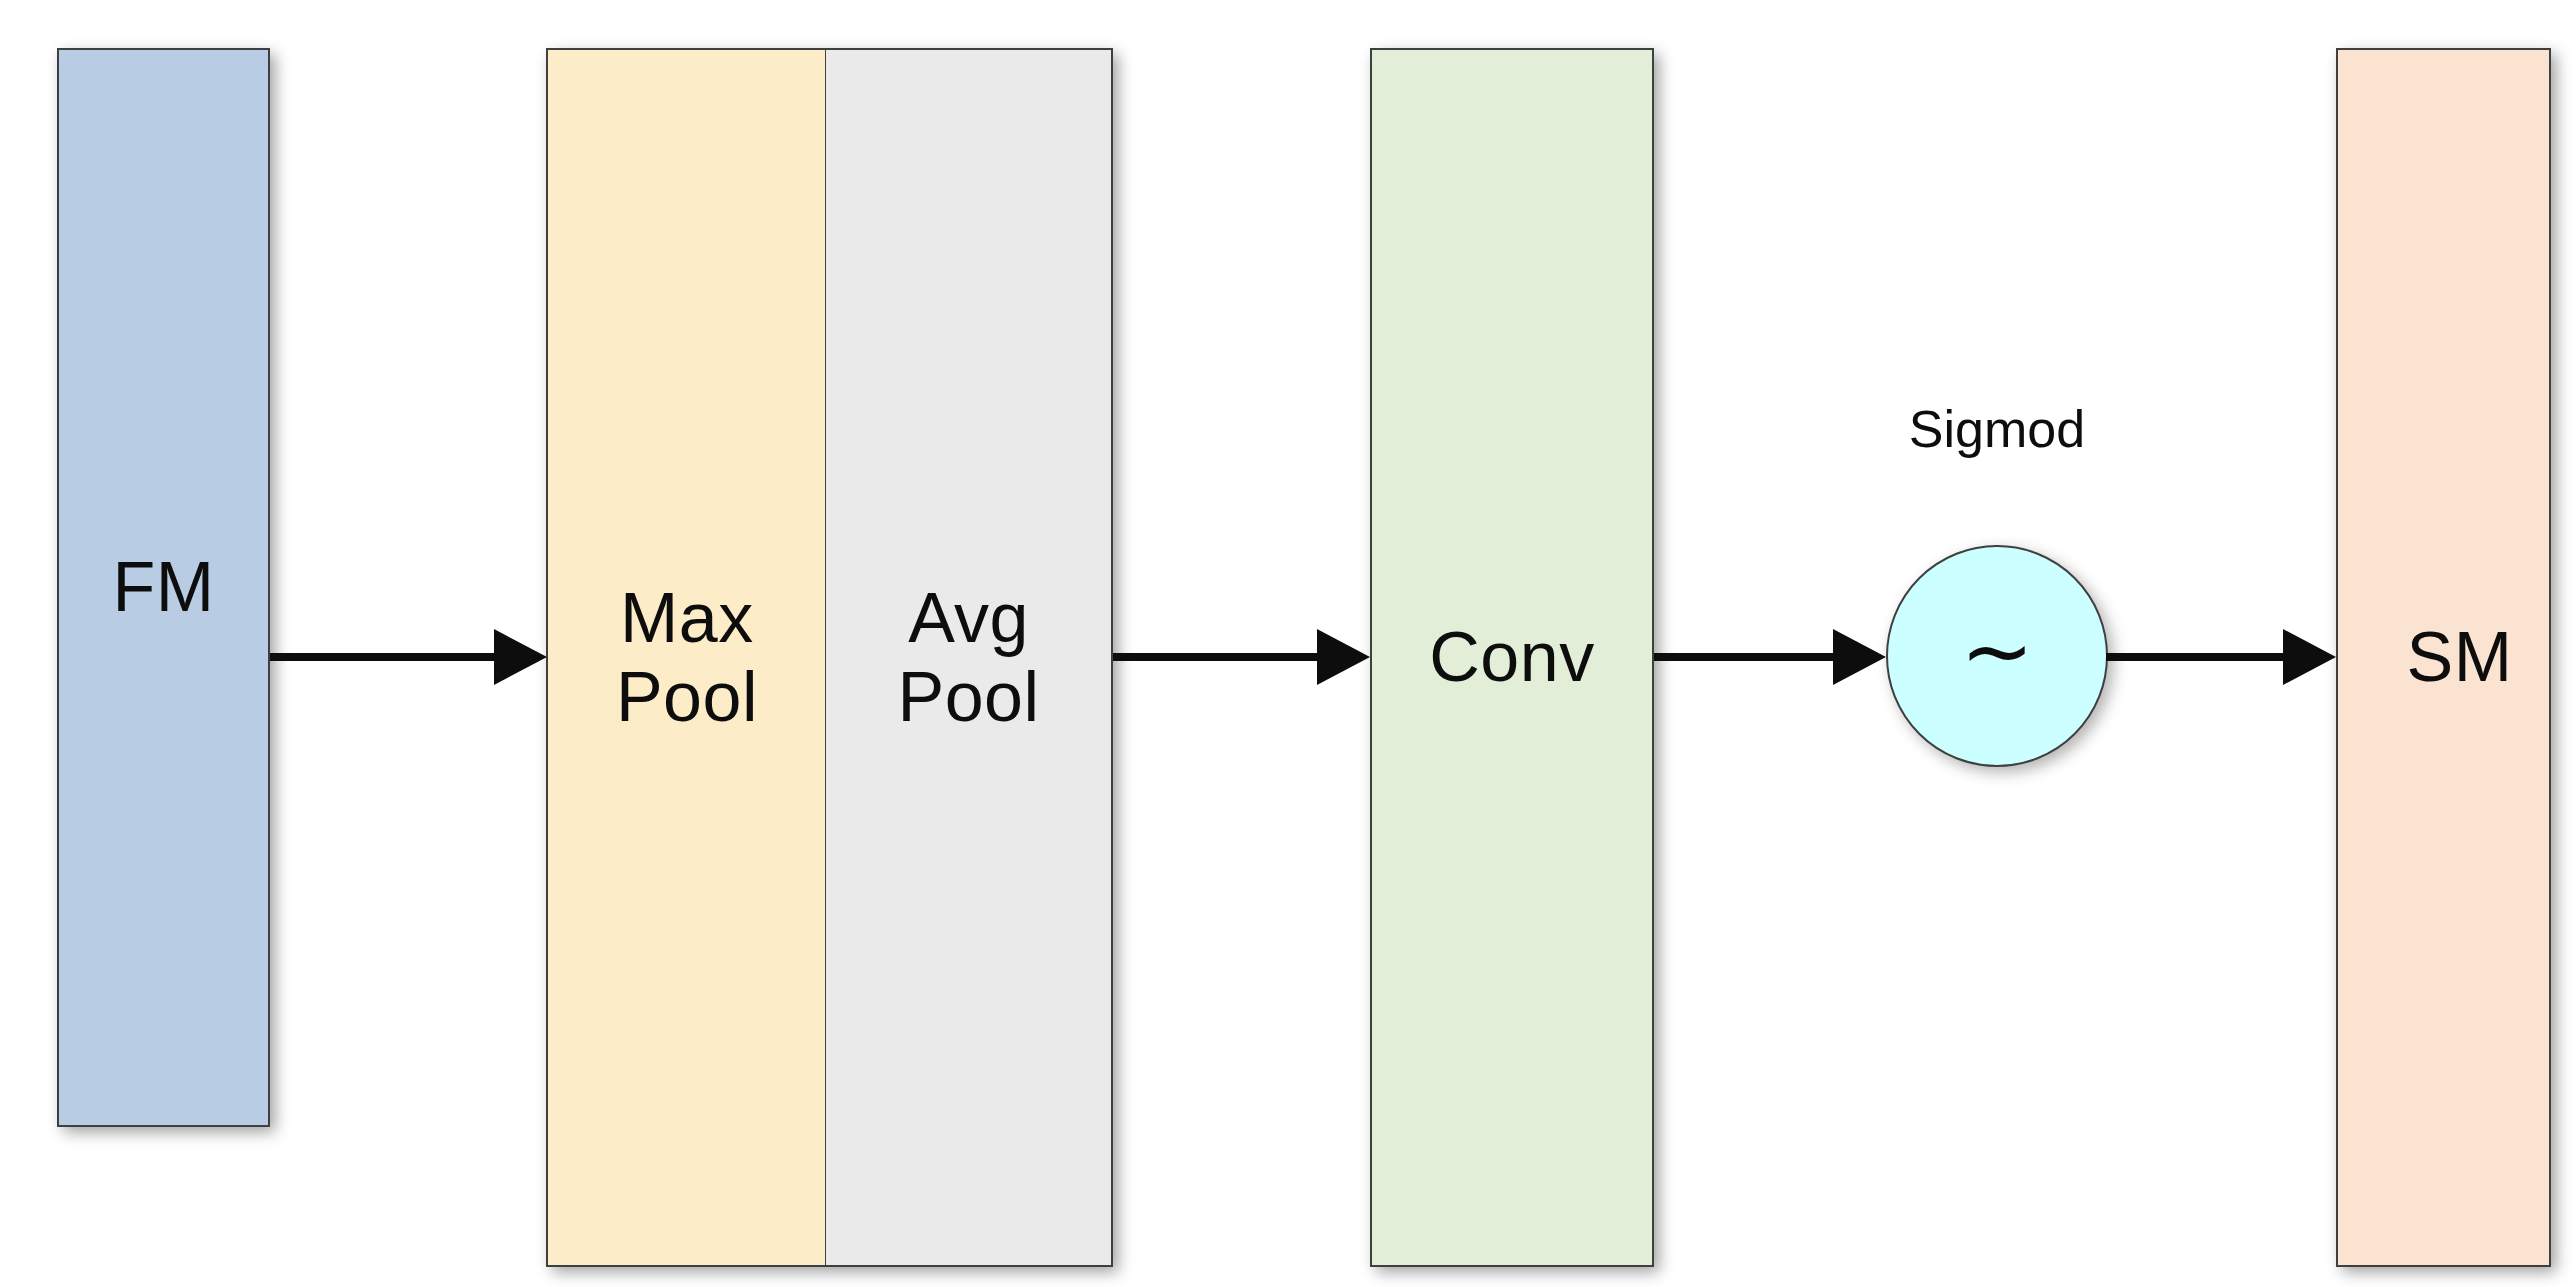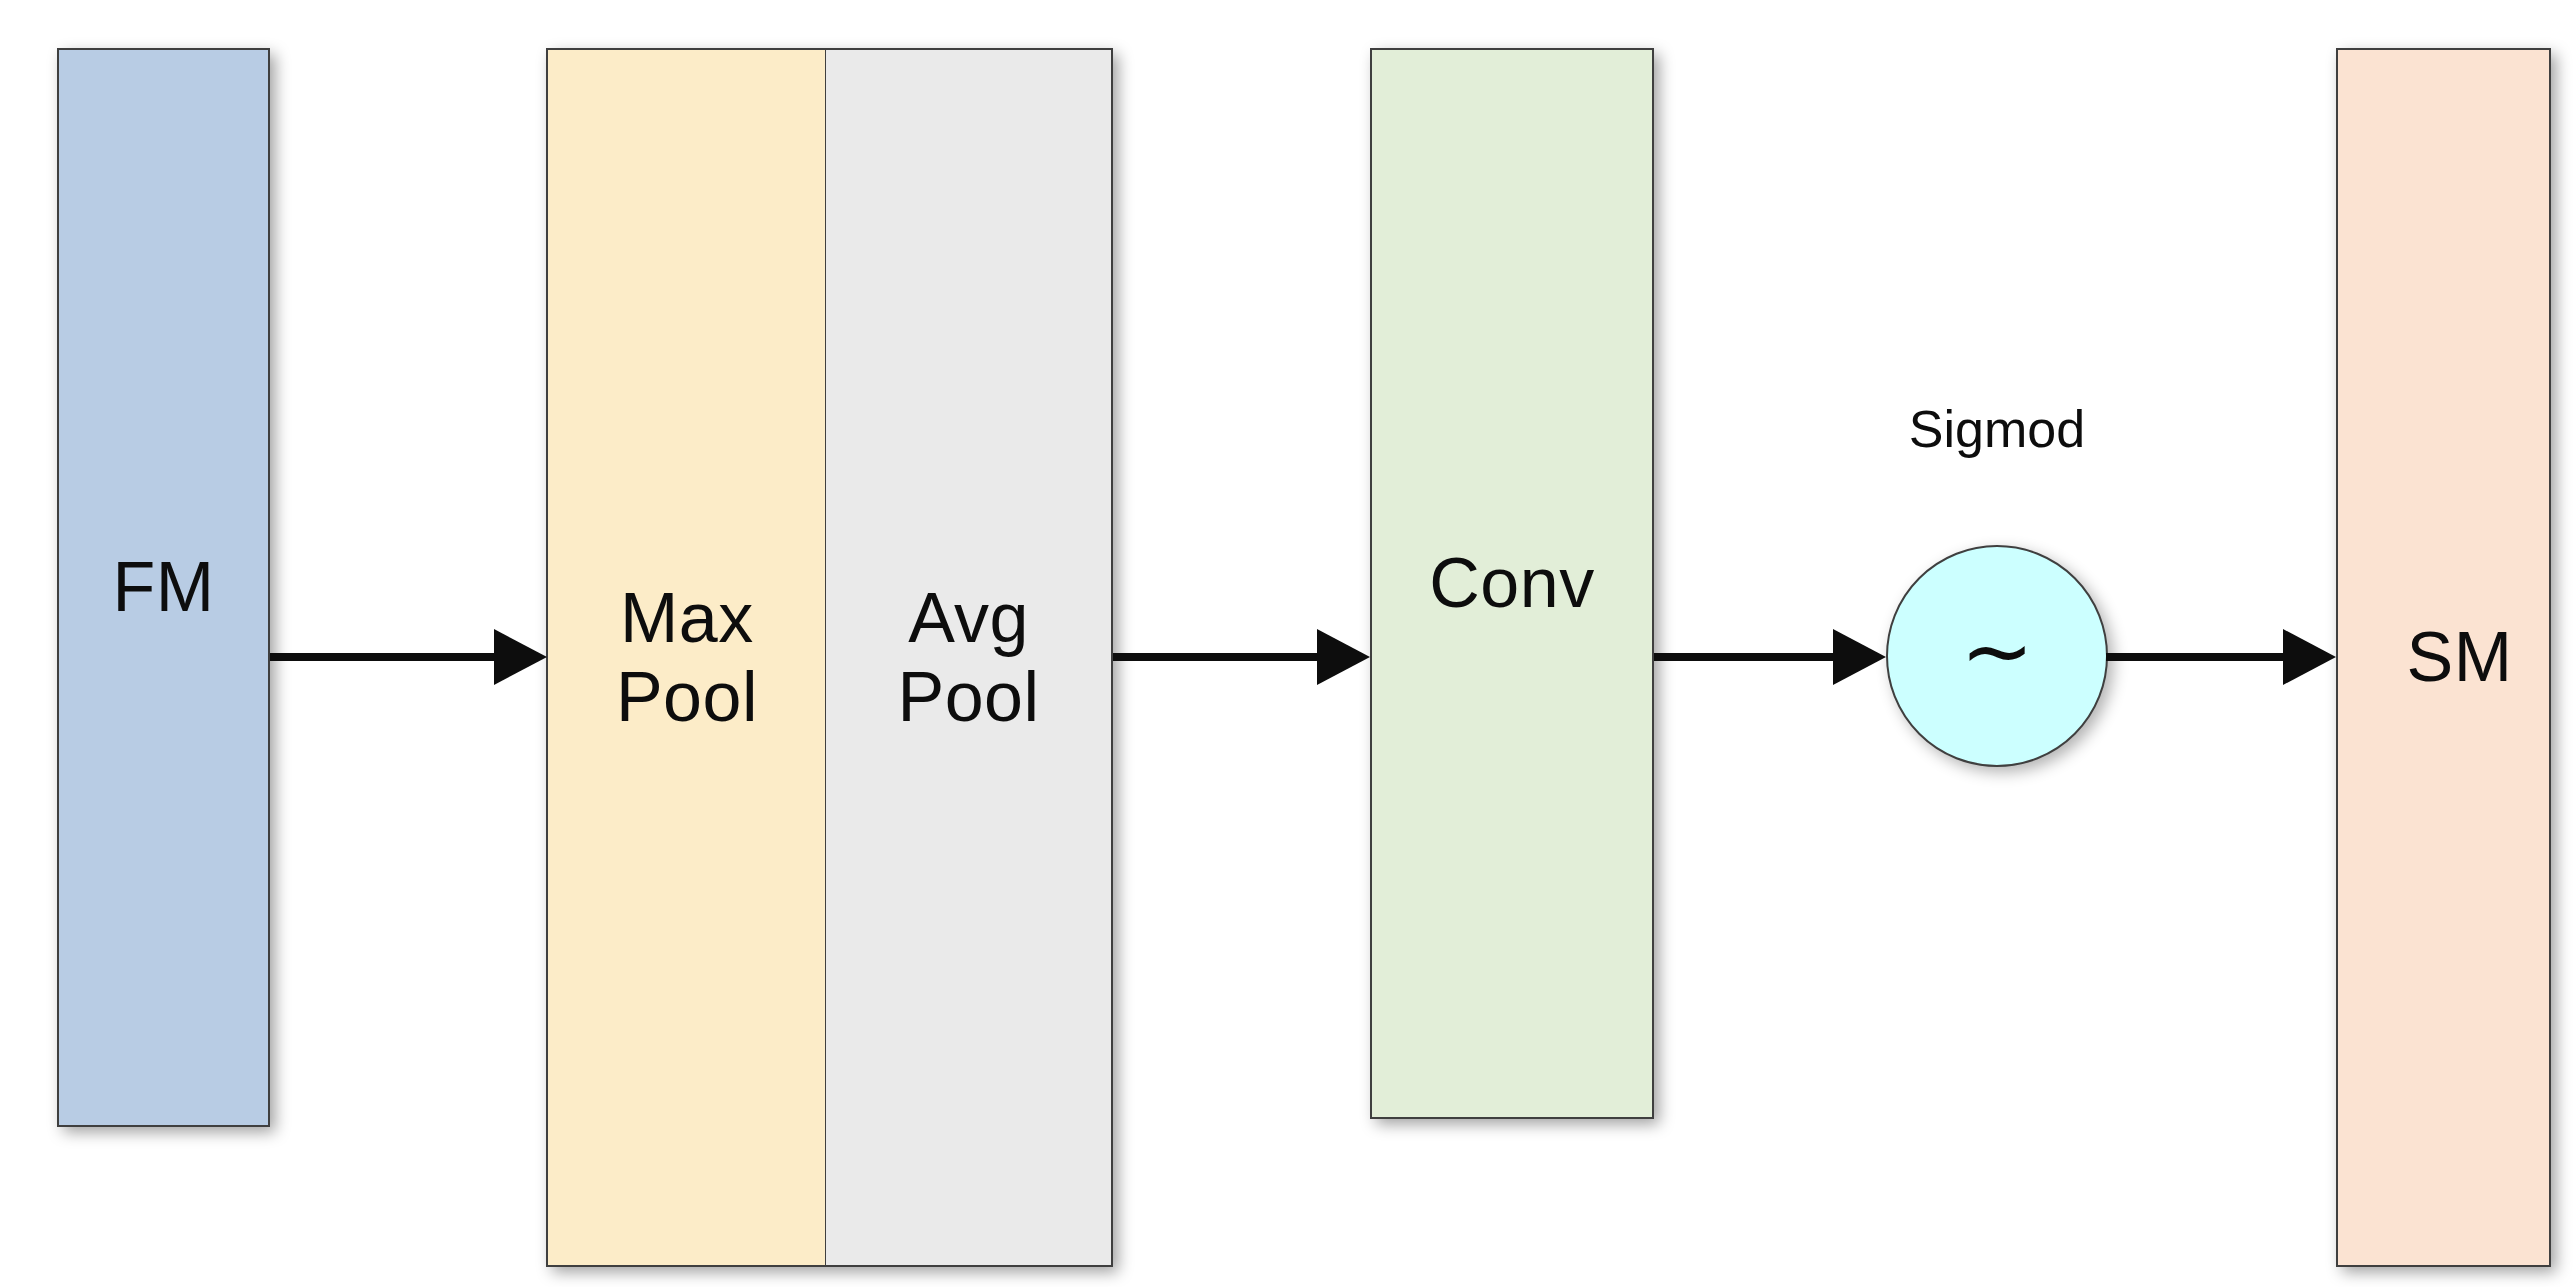--- a/index.html
+++ b/index.html
@@ -116,21 +116,21 @@
     <div class="block left" id="block-maxpool" style="width: 281px; background: rgb(252, 236, 200); border-color: rgb(63, 63, 63);">
       <span class="block-label">Max
 Pool</span>
     </div>
     <div class="block right" id="block-avgpool" style="width: 288px; background: rgb(234, 234, 234); border-color: rgb(63, 63, 63);">
       <span class="block-label">Avg
 Pool</span>
     </div>
   </div>
 
-  <div class="block" id="block-conv" style="left: 1370px; top: 48px; width: 284px; height: 1071px; background: rgb(226, 238, 216); border-color: rgb(63, 63, 63); color: rgb(13, 13, 13); align-items: center;">
+  <div class="block" id="block-conv" style="left: 1370px; top: 48px; width: 284px; height: 1219px; background: rgb(226, 238, 216); border-color: rgb(63, 63, 63); color: rgb(13, 13, 13); align-items: center;">
     <span class="block-label">Conv</span>
   </div>
 
   <div class="circle-caption" id="caption-sigmod" style="top: 403px; left: 1722px; width: 550px; color: rgb(13, 13, 13);">Sigmod</div>
   <div class="circle-node" id="node-sigmod" style="left: 1886px; top: 545px; width: 222px; height: 222px; background: rgb(204, 255, 255); border-color: rgb(63, 63, 63);">
     <span class="circle-glyph">~</span>
   </div>
 
   <div class="block" id="block-sm" style="left: 2336px; top: 48px; width: 215px; height: 1219px; background: rgb(251, 227, 210); border-color: rgb(63, 63, 63); color: rgb(13, 13, 13); padding-left: 32px;">
     <span class="block-label">SM</span>

